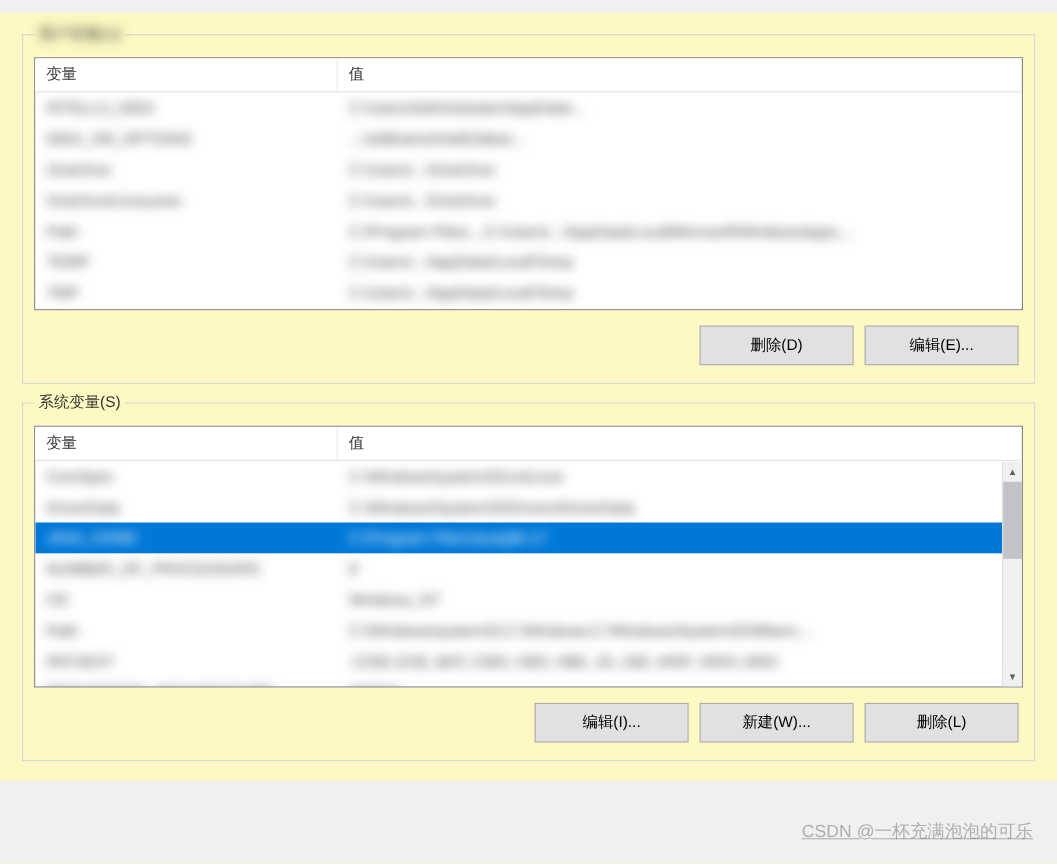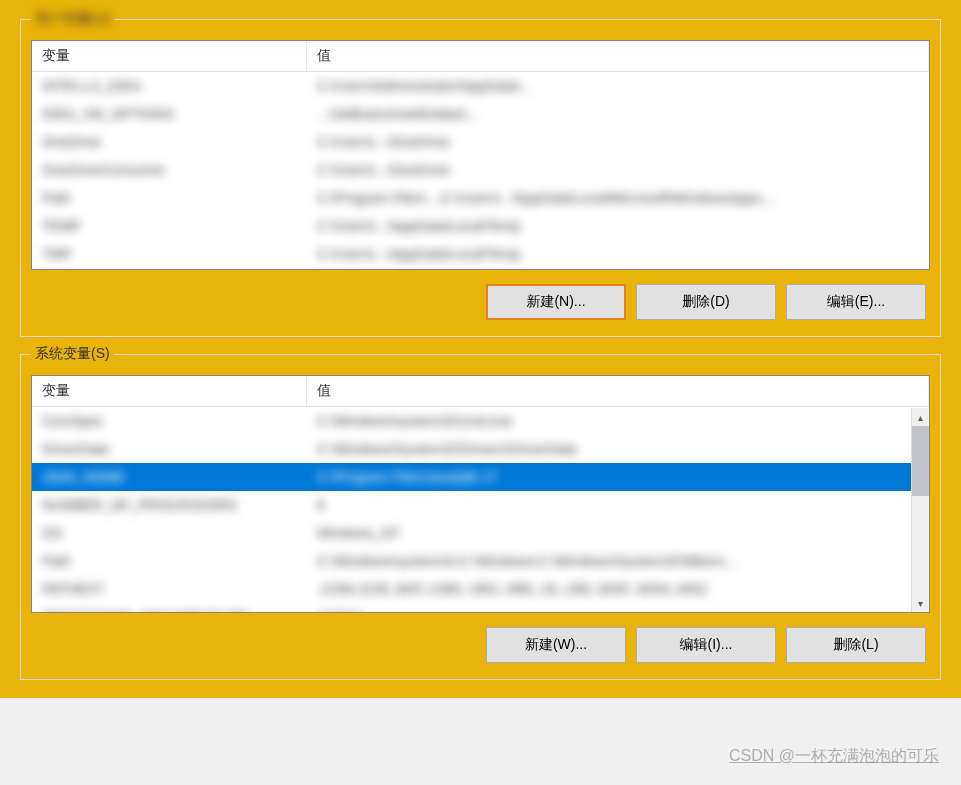--- a/index.html
+++ b/index.html
@@ -6,22 +6,23 @@
     body {
       font-family: "Microsoft YaHei", "Segoe UI", sans-serif;
       font-size: 14px;
       background: #f0f0f0;
       width: 961px;
       height: 785px;
       overflow: hidden;
       position: relative;
     }
     .panel {
-      background: #eab308;
+      background: #fef9c3;
       padding: 10px 20px;
+      margin-top: 12px;
     }
     fieldset.group {
       border: 1px solid #d8d8d8;
       padding: 8px 10px 10px;
       margin-bottom: 8px;
       position: relative;
     }
     fieldset.group legend {
       font-size: 14px;
       padding: 0 4px;
@@ -177,21 +178,20 @@
             <div class="td td-var">TEMP</div>
             <div class="td td-val">C:\Users\...\AppData\Local\Temp</div>
           </div>
         <div class="tr">
             <div class="td td-var">TMP</div>
             <div class="td td-val">C:\Users\...\AppData\Local\Temp</div>
           </div>
       </div>
     </div>
     <div class="button-row">
-      <button class="btn highlight">新建(N)...</button>
       <button class="btn">删除(D)</button>
       <button class="btn">编辑(E)...</button>
     </div>
   </fieldset>
 
   <fieldset class="group sys">
     <legend>系统变量(S)</legend>
     <div class="table-wrap sys">
       <div class="table-header">
         <div class="th th-var">变量</div>
@@ -231,21 +231,21 @@
             <div class="td td-val">AMD64</div>
           </div>
       </div>
       <div class="scrollbar">
         <div class="scroll-btn up">▴</div>
         <div class="scroll-thumb"></div>
         <div class="scroll-btn down">▾</div>
       </div>
     </div>
     <div class="button-row">
+      <button class="btn">编辑(I)...</button>
       <button class="btn">新建(W)...</button>
-      <button class="btn">编辑(I)...</button>
       <button class="btn">删除(L)</button>
     </div>
   </fieldset>
 
 </div>
 
 <div class="watermark">CSDN @一杯充满泡泡的可乐</div>
 
 </body></html>

